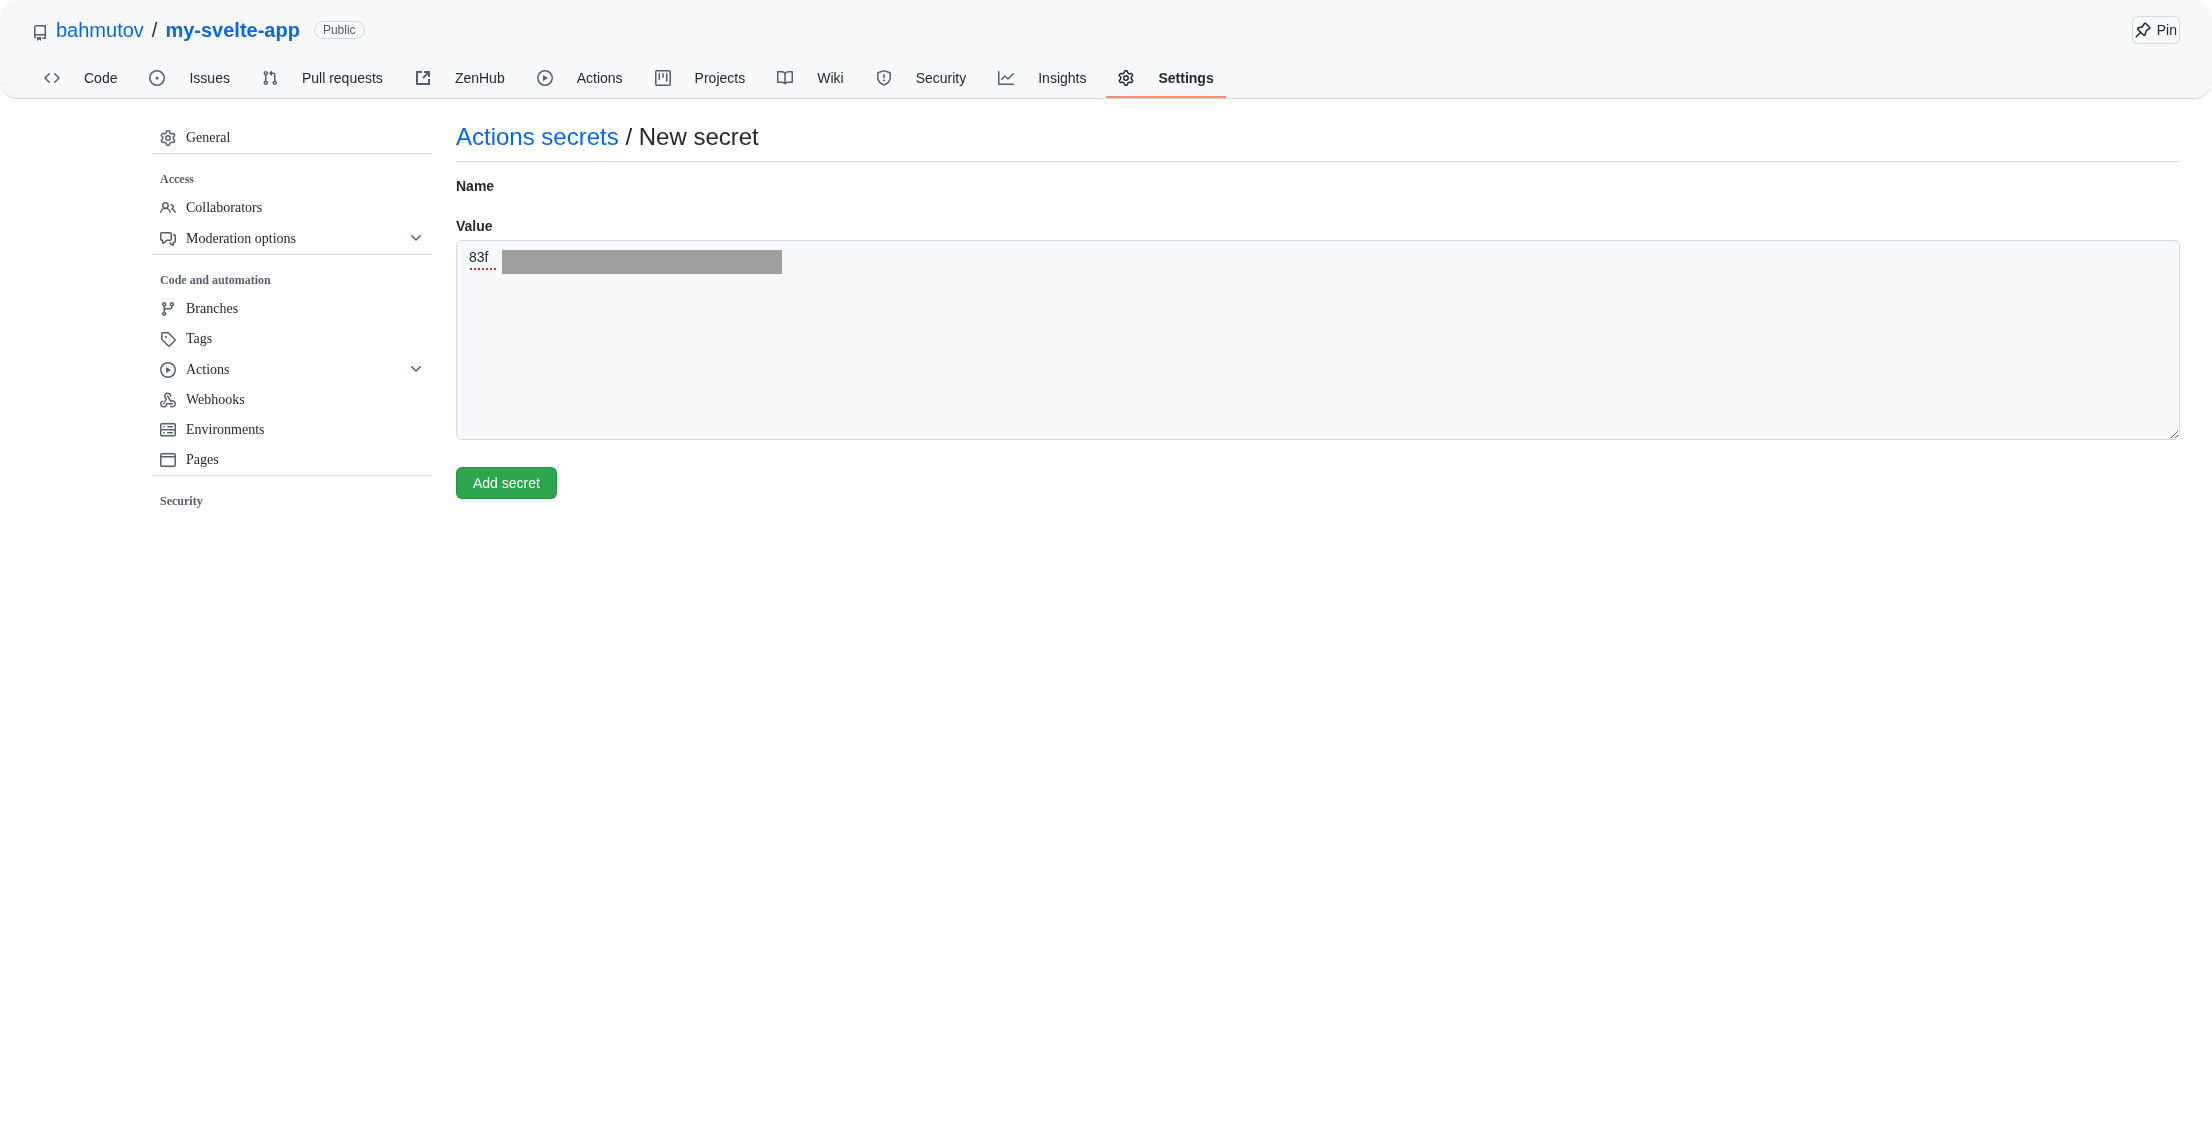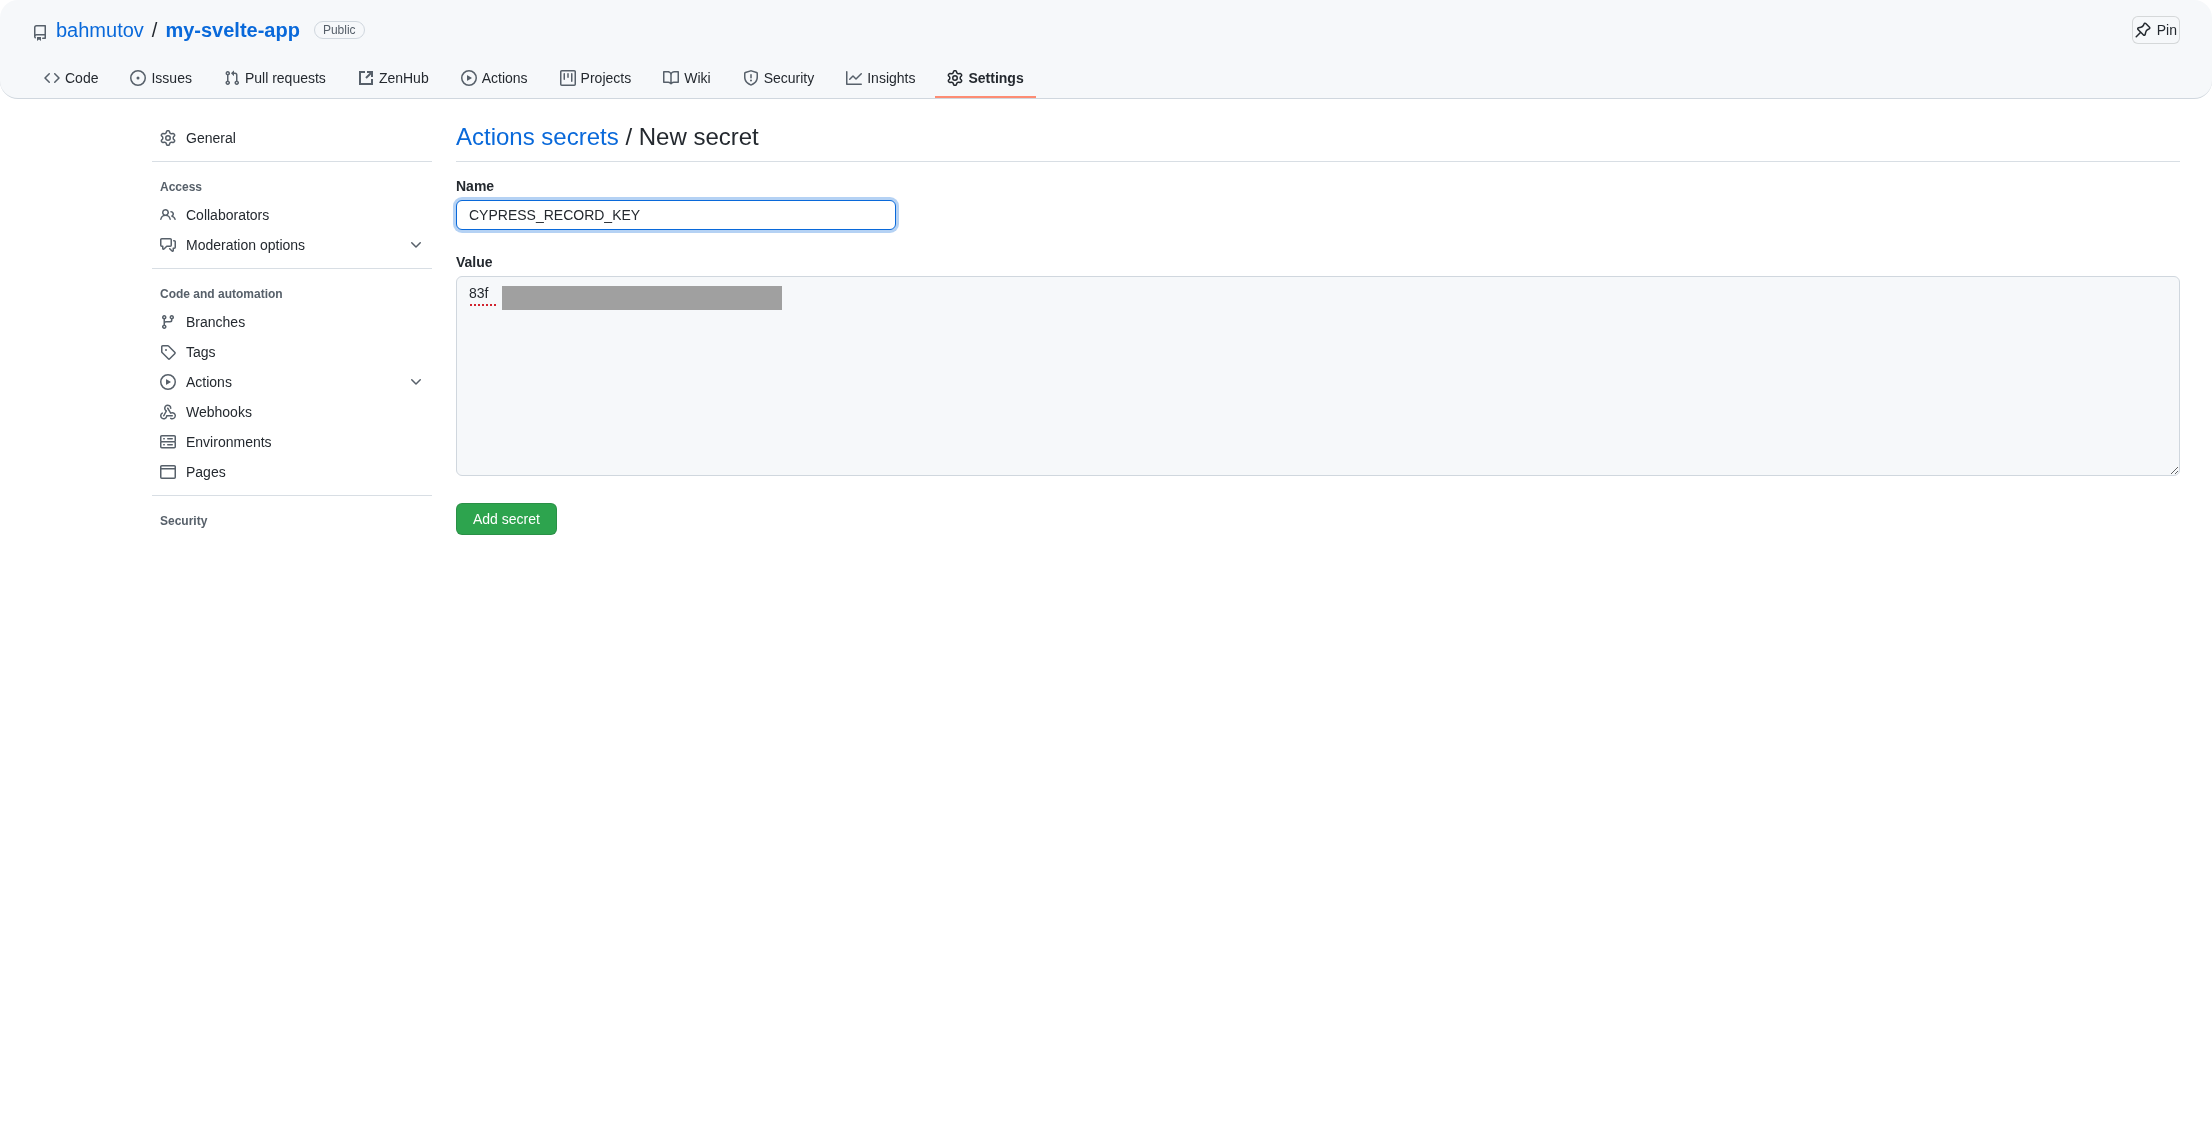--- a/index.html
+++ b/index.html
@@ -49,21 +49,21 @@
   cursor: pointer;
 }
 .repo-nav {
   display: flex;
   gap: 8px;
   overflow-x: auto;
 }
 .repo-nav .tab {
   display: flex;
   align-items: center;
-  gap: 5px;
+  gap: 24px;
   padding: 10px 12px;
   color: #24292f;
   font-size: 14px;
   border-bottom: 2px solid transparent;
   text-decoration: none;
   cursor: pointer;
   white-space: nowrap;
 }
 .repo-nav .tab.active {
   font-weight: 600;
@@ -77,22 +77,22 @@
   padding: 24px 32px;
   gap: 24px;
 }
 .sidebar {
   width: 280px;
   flex-shrink: 0;
   margin-left: 120px;
 }
 .sidebar .section {
   border-bottom: 1px solid #d8dee4;
-  padding-bottom: 8px;
   margin-bottom: 8px;
+  font-family: Liberation Serif, serif;
 }
 .sidebar .section:last-child { border-bottom: none; }
 .sidebar .section-title {
   font-size: 12px;
   font-weight: 600;
   color: #57606a;
   padding: 10px 8px 6px 8px;
 }
 .sidebar .item {
   display: flex;
@@ -357,21 +357,20 @@
     </div>
   </aside>
 
   <main class="main">
     <h1>
       <span class="link">Actions secrets</span><span class="slash"> / </span><span>New secret</span>
     </h1>
 
     <div class="form-group">
       <label class="form-label">Name</label>
-      <input type="text" class="text-input" value="CYPRESS_RECORD_KEY" style="">
     </div>
 
     <div class="form-group">
       <label class="form-label">Value</label>
       <div class="textarea-wrap">
         <textarea class="secret-textarea" style="">83f</textarea>
         <div class="secret-redact"></div>
         <div class="spellcheck-line"></div>
       </div>
     </div>

